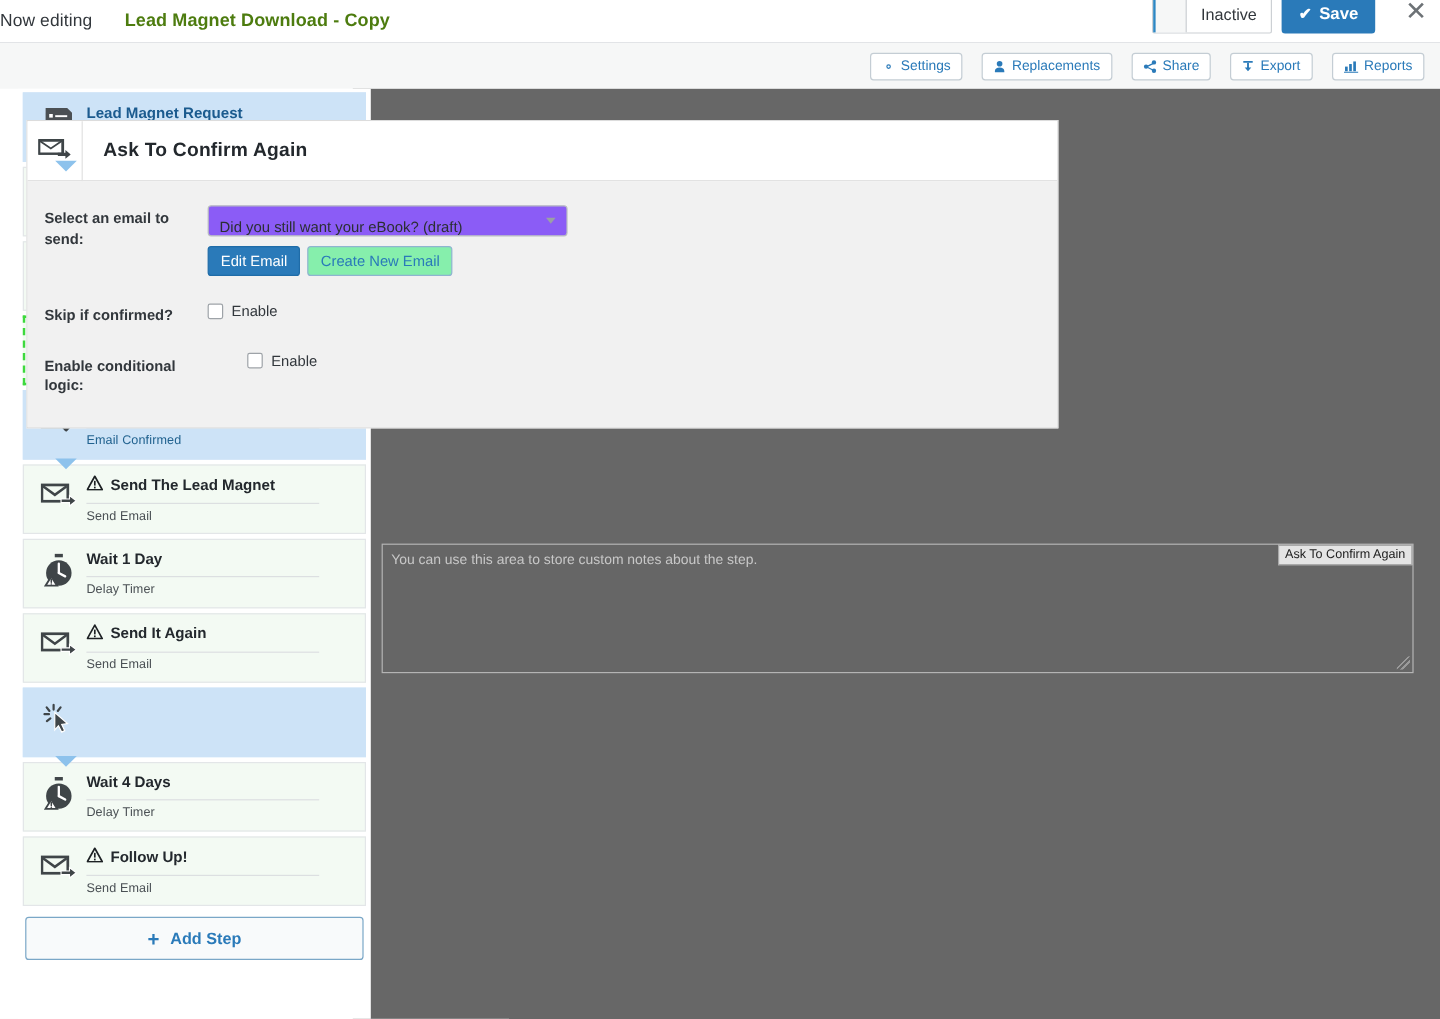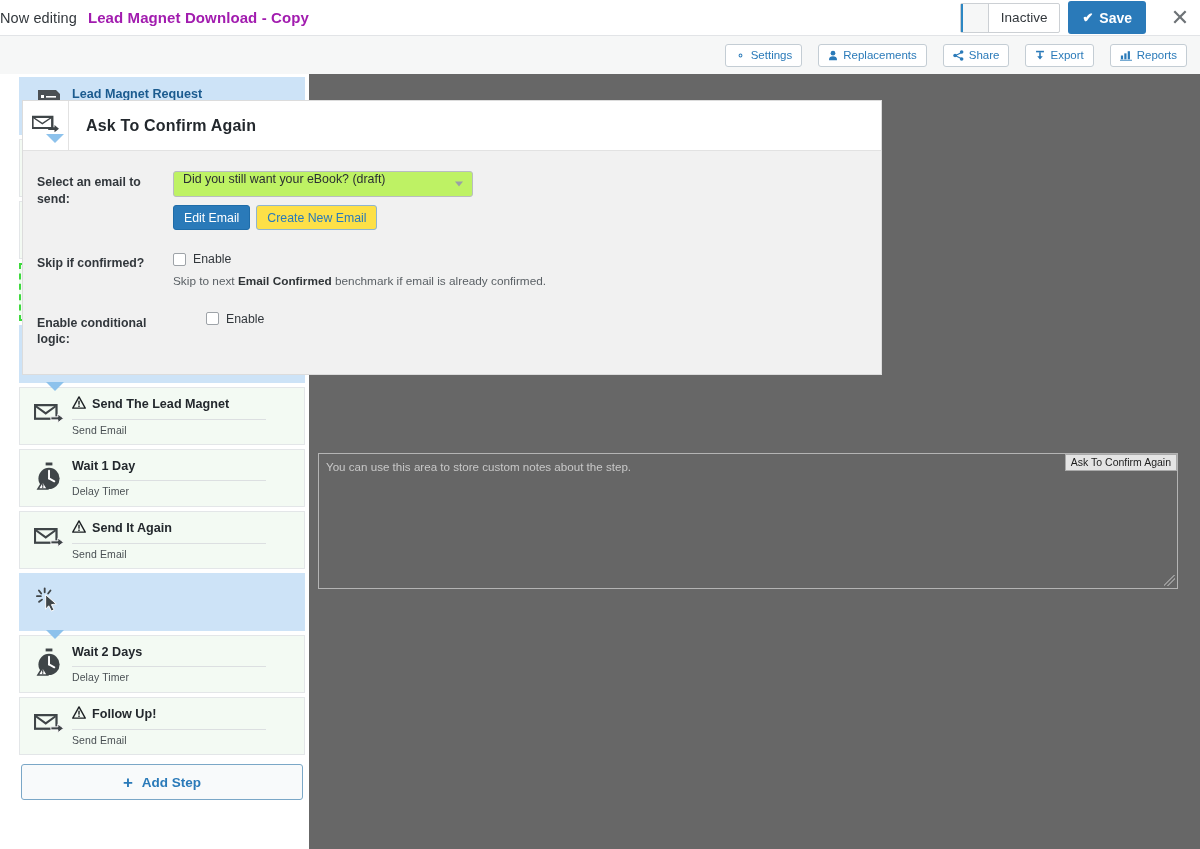--- a/index.html
+++ b/index.html
@@ -15,25 +15,25 @@
   .topbar {
     position: absolute; left: 0; top: 0; width: 1200px; height: 36px;
     background: #fff;
     border-bottom: 1px solid #e2e4e7;
     display: flex; align-items: center;
   }
   .now-editing {
     font-size: 14.5px; color: #32373c; letter-spacing: .1px;
   }
   .post-title {
-    font-size: 15px; font-weight: bold; color: #a21caf; margin-left: 11px;
+    font-size: 15px; font-weight: bold; color: #4d7c0f; margin-left: 27px;
     letter-spacing: .1px;
   }
   .topbar-right {
-    margin-left: auto; display: flex; align-items: center; height: 20px;
+    margin-left: auto; display: flex; align-items: flex-end; height: 20px;
   }
   .toggle-wrap {
     display: flex; align-items: stretch; height: 30px;
     border: 1px solid #ccd0d4; background: #fff; border-radius: 2px;
     margin-right: 8px;
   }
   .toggle-knob {
     width: 28px; background: #f6f7f7; border-right: 1px solid #ccd0d4;
     border-left: 2px solid #2d87c3;
   }
@@ -158,54 +158,54 @@
   .field-row { display: flex; padding: 0 26px 0 14px; margin-bottom: 22px; }
   .field-row:last-child { margin-bottom: 4px; gap: 33px; }
   .field-label {
     width: 136px; min-width: 136px; padding-top: 3px;
     font-size: 12.3px; font-weight: bold; color: #32373c; line-height: 1.35;
   }
   .field-ctrl { flex: 1; }
 
   .select-box {
     position: relative; width: 300px; height: 26px;
-    background: #bef264; border: 1px solid #b9bdc1; border-radius: 3px;
-    display: flex; align-items: flex-start; padding: 0 9px;
+    background: #8b5cf6; border: 1px solid #b9bdc1; border-radius: 3px;
+    display: flex; align-items: flex-end; padding: 0 9px;
     font-size: 12.4px; color: #2b2f33; cursor: pointer;
   }
   .select-caret {
     position: absolute; right: 9px; top: 50%; transform: translateY(-50%);
     width: 0; height: 0; border-left: 4px solid transparent;
     border-right: 4px solid transparent; border-top: 5px solid #9aa0a5;
   }
   .btn-row { display: flex; gap: 6px; margin-top: 8px; }
   .btn-primary {
     height: 25px; padding: 0 10px; border: 1px solid #1f6ca8; border-radius: 3px;
     background: #2a7ab9; color: #fff; font-size: 12.3px; font-family: inherit;
     cursor: pointer; display: flex; align-items: center;
   }
   .btn-secondary {
     height: 25px; padding: 0 10px; border: 1px solid #8fb4d0; border-radius: 3px;
-    background: #fde047; color: #2a7ab9; font-size: 12.3px; font-family: inherit;
+    background: #86efac; color: #2a7ab9; font-size: 12.3px; font-family: inherit;
     cursor: pointer; display: flex; align-items: center;
   }
   .check-line { display: flex; align-items: center; gap: 7px; }
   .cbox {
     width: 13px; height: 13px; border: 1px solid #9ea3a8; border-radius: 2px;
     background: #fff; cursor: pointer;
   }
   .check-label { font-size: 12.3px; color: #32373c; }
   .help-text {
     margin-top: 7px; font-size: 11.8px; color: #5a6065; line-height: 1.4;
   }
   .help-text b { color: #2f3437; }
 
   
   .notes-wrap {
-    position: absolute; left: 318px; top: 379px; width: 860px; height: 136px;
+    position: absolute; left: 318px; top: 379px; width: 860px; height: 108px;
   }
   .notes {
     position: absolute; inset: 0;
     background: #666666; border: 1px solid #b4b4b4;
   }
   .notes-placeholder {
     position: absolute; left: 7px; top: 6px;
     font-size: 11.6px; color: #c8c8c8;
   }
   .notes-resize {
@@ -494,21 +494,21 @@
                 <circle cx="13.5" cy="17" r="11" fill="#3f4548"></circle>
                 <path d="M13.5 17V9" stroke="#fff" stroke-width="2" stroke-linecap="round"></path>
                 <path d="M13.5 17l5.5 3" stroke="#fff" stroke-width="2" stroke-linecap="round"></path>
                 <path d="M7 20l5 8H2z" fill="#fff" stroke="#3f4548" stroke-width="1.6"></path>
                 <path d="M7 22.5v2.6" stroke="#3f4548" stroke-width="1.3" stroke-linecap="round"></path>
                 <circle cx="7" cy="26.6" r=".7" fill="#3f4548"></circle>
               </svg></span>
           </div>
           <div class="step-body">
             <div class="step-title">
-              <span>Wait 2 Days</span>
+              <span>Wait 4 Days</span>
             </div>
             <div class="step-sep"></div>
             <div class="step-sub">Delay Timer</div>
           </div>
         </div>
         <div class="step">
           <div class="step-icon">
             <span><svg width="30" height="23" viewBox="0 0 32 24">
                 <rect x="1" y="2" width="23" height="14.5" fill="none" stroke="#3f4548" stroke-width="2.4"></rect>
                 <path d="M2 3.2l10.5 7.6L23 3.2" fill="none" stroke="#3f4548" stroke-width="2.2"></path>
@@ -566,23 +566,20 @@
         </div>
       </div>
 
       <div class="field-row">
         <div class="field-label">Skip if confirmed?</div>
         <div class="field-ctrl">
           <div class="check-line">
             <span class="cbox"></span>
             <span class="check-label">Enable</span>
           </div>
-          <div class="help-text">
-            <span>Skip to next </span><b>Email Confirmed</b><span> benchmark if email is already confirmed.</span>
-          </div>
         </div>
       </div>
 
       <div class="field-row">
         <div class="field-label">Enable conditional logic:</div>
         <div class="field-ctrl">
           <div class="check-line">
             <span class="cbox"></span>
             <span class="check-label">Enable</span>
           </div>

